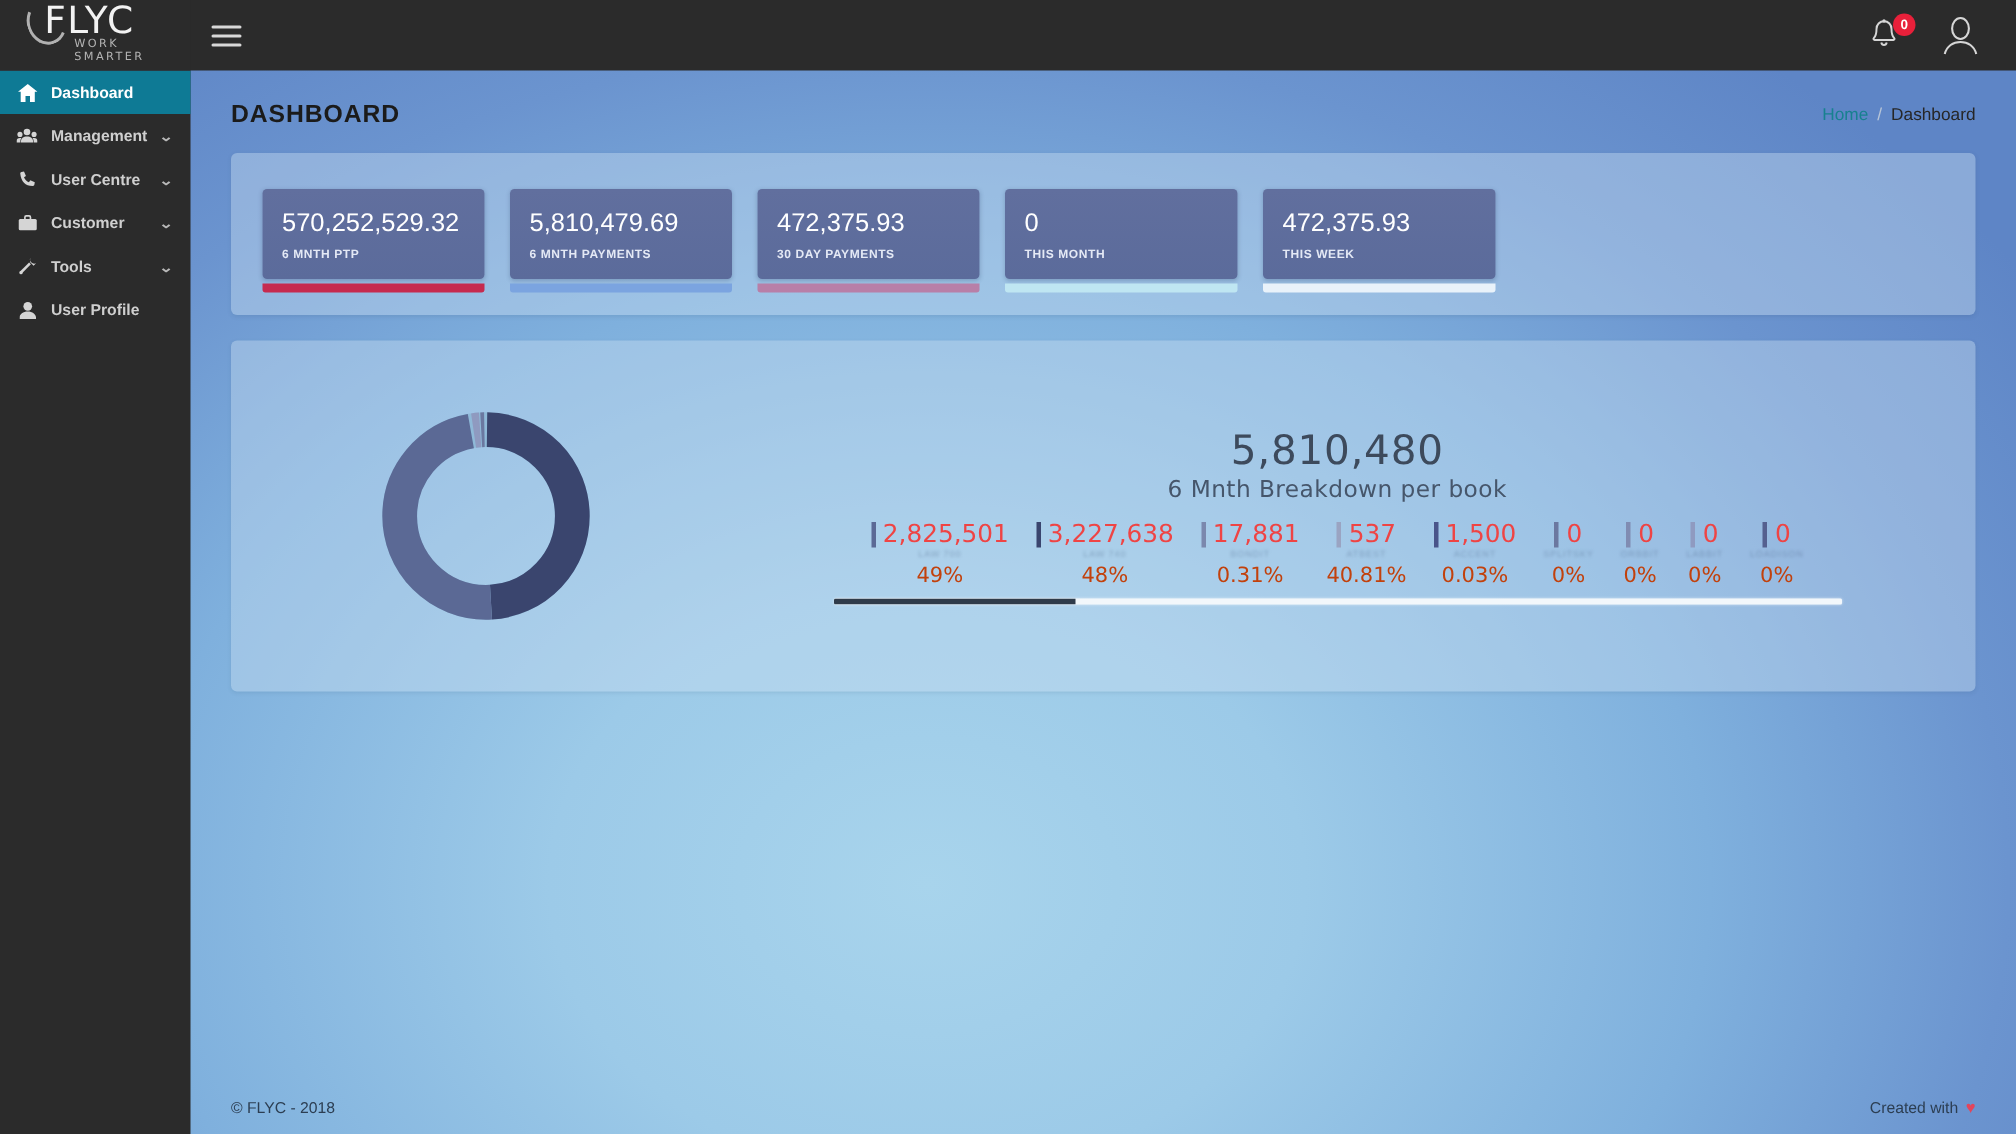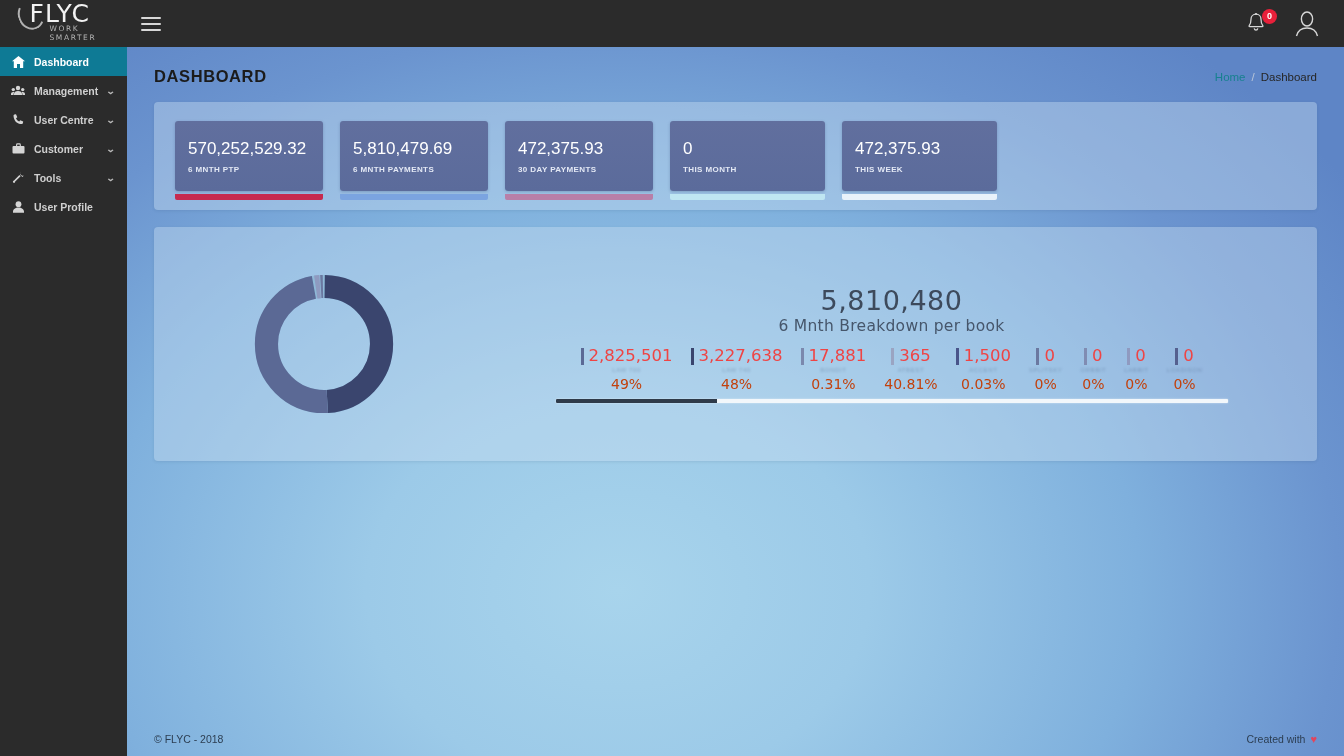--- a/index.html
+++ b/index.html
@@ -119,21 +119,21 @@
     border-radius: 4px;
     box-shadow: 0 1px 3px rgba(40,70,110,.12);
   }
   .panel-cards {
     position: absolute; left: 27px; top: 55px;
     width: 1163px; height: 108px;
     display: flex; align-items: center; gap: 17px;
     padding: 0 21px;
   }
   .stat-card {
-    width: 148px; height: 70px;
+    width: 148px; height: 60px;
     border-radius: 3px;
     display: flex; flex-direction: column; justify-content: center;
     background: linear-gradient(180deg, #616f9e 0%, #5b6b9b 100%);
     position: relative;
     padding: 0 13px;
     box-shadow: 0 1px 3px rgba(30,50,90,.25);
     cursor: pointer;
   }
   .stat-card.wide { width: 155px; }
   .stat-val {
@@ -420,21 +420,21 @@
             <div class="seg-tick" style="background:#7b88ad"></div>
             <div class="seg-val">17,881</div>
           </div>
           <div class="seg-name">Bondit</div>
           <div class="seg-pct">0.31%</div>
         </div>
 
         <div class="seg">
           <div class="seg-top">
             <div class="seg-tick" style="background:#9aa4c2"></div>
-            <div class="seg-val">365</div>
+            <div class="seg-val">537</div>
           </div>
           <div class="seg-name">Atbest</div>
           <div class="seg-pct">40.81%</div>
         </div>
 
         <div class="seg">
           <div class="seg-top">
             <div class="seg-tick" style="background:#49548a"></div>
             <div class="seg-val">1,500</div>
           </div>

